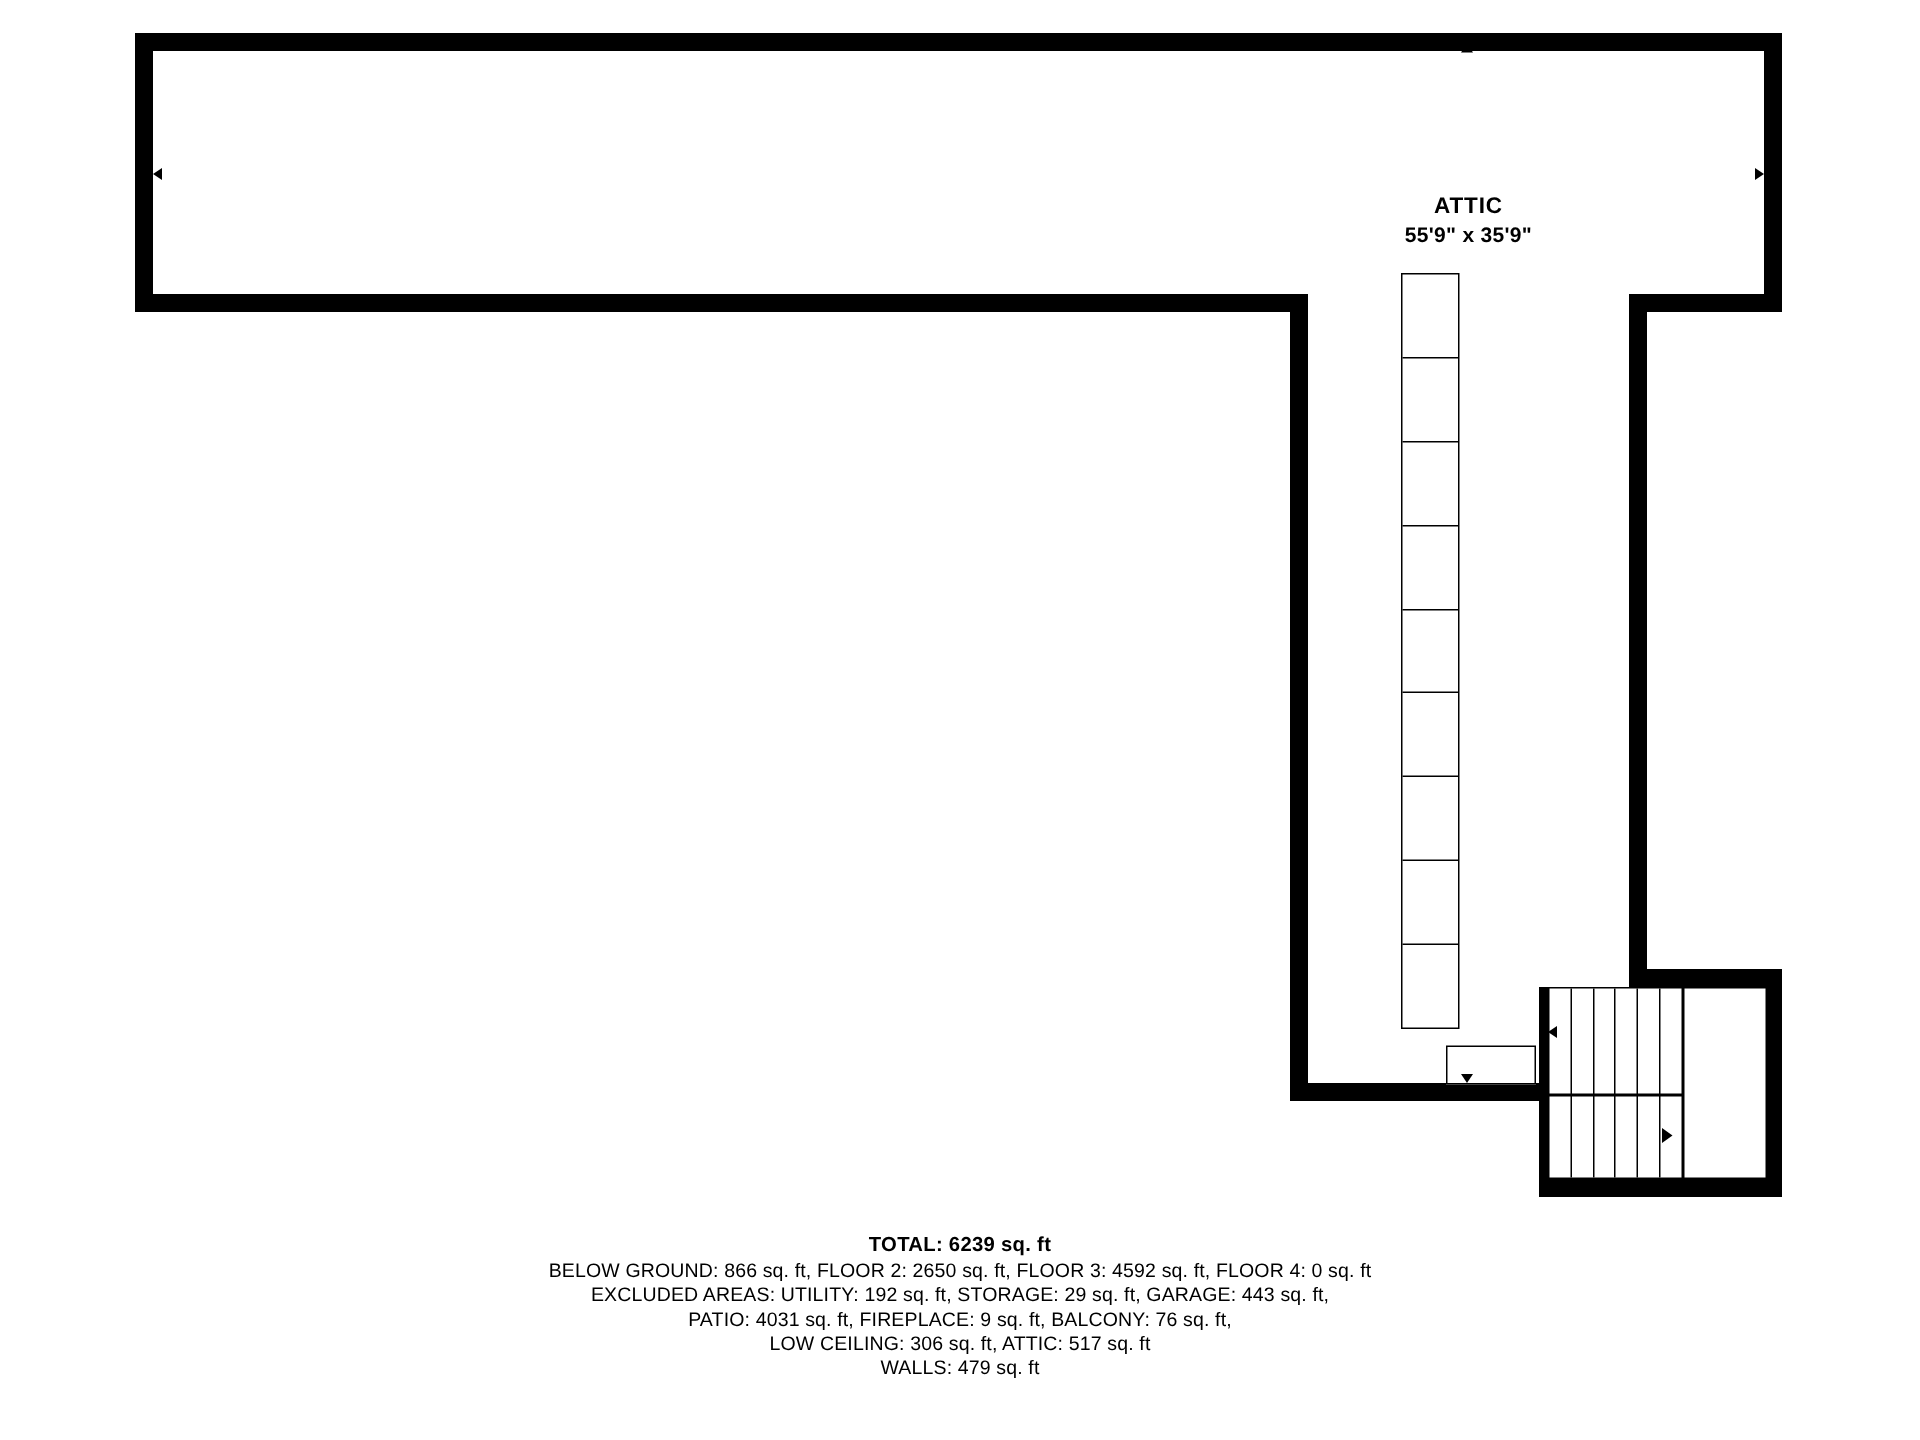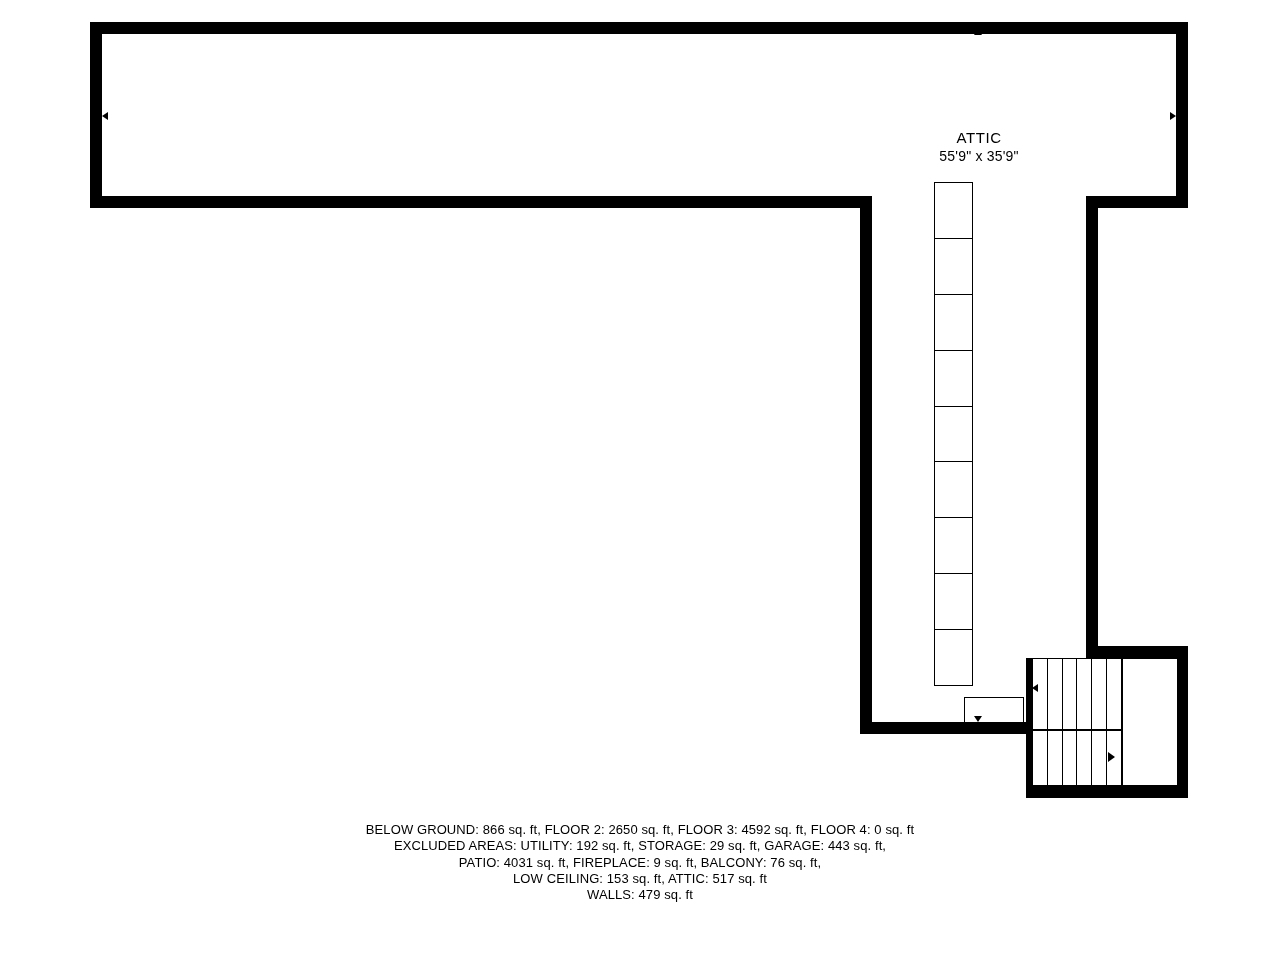--- a/index.html
+++ b/index.html
@@ -182,21 +182,21 @@
   <div class="wall" style="left:1026px; top:786px; width:162px; height:12px;"></div>
 
   <div class="wall" style="left:1026px; top:658px; width:12px; height:140px;"></div>
 
   <div class="wall" style="left:1026px; top:722px; width:12px; height:12px;"></div>
 
   <div class="arrow up" style="left:974px; top:29px;"></div>
   <div class="arrow left" style="left:102px; top:112px;"></div>
   <div class="arrow right" style="left:1170px; top:112px;"></div>
 
-  <div class="room-label" style="left:879px; top:129px; width:200px;">
+  <div class="room-label" style="left:879px; top:129px; width:200px;font-weight:bold;">
     <span class="room-name">ATTIC</span>
     <span class="room-dims">55'9" x 35'9"</span>
   </div>
 
   <div class="ladder" style="left:934px; top:182px; width:39px; height:504px;">
     <div class="rung"></div>
     <div class="rung"></div>
     <div class="rung"></div>
     <div class="rung"></div>
     <div class="rung"></div>
@@ -224,18 +224,19 @@
 
   <div class="plain-box" style="left:1122px; top:658px; width:56px; height:128px;"></div>
 
   <div class="tick" style="left:1180px; top:688px; width:6px; height:40px;"></div>
   <div class="tick" style="left:1180px; top:734px; width:6px; height:40px;"></div>
   <div class="tick" style="left:1183px; top:688px; width:1.5px; height:86px;"></div>
 
 </div>
 
 <div id="summary">
+  <div class="total-line">TOTAL: 6239 sq. ft</div>
   <div class="detail-line">BELOW GROUND: 866 sq. ft, FLOOR 2: 2650 sq. ft, FLOOR 3: 4592 sq. ft, FLOOR 4: 0 sq. ft</div>
   <div class="detail-line">EXCLUDED AREAS: UTILITY: 192 sq. ft, STORAGE: 29 sq. ft, GARAGE: 443 sq. ft,</div>
   <div class="detail-line">PATIO: 4031 sq. ft, FIREPLACE: 9 sq. ft, BALCONY: 76 sq. ft,</div>
-  <div class="detail-line">LOW CEILING: 153 sq. ft, ATTIC: 517 sq. ft</div>
+  <div class="detail-line">LOW CEILING: 306 sq. ft, ATTIC: 517 sq. ft</div>
   <div class="detail-line">WALLS: 479 sq. ft</div>
 </div>
 
 </body></html>

